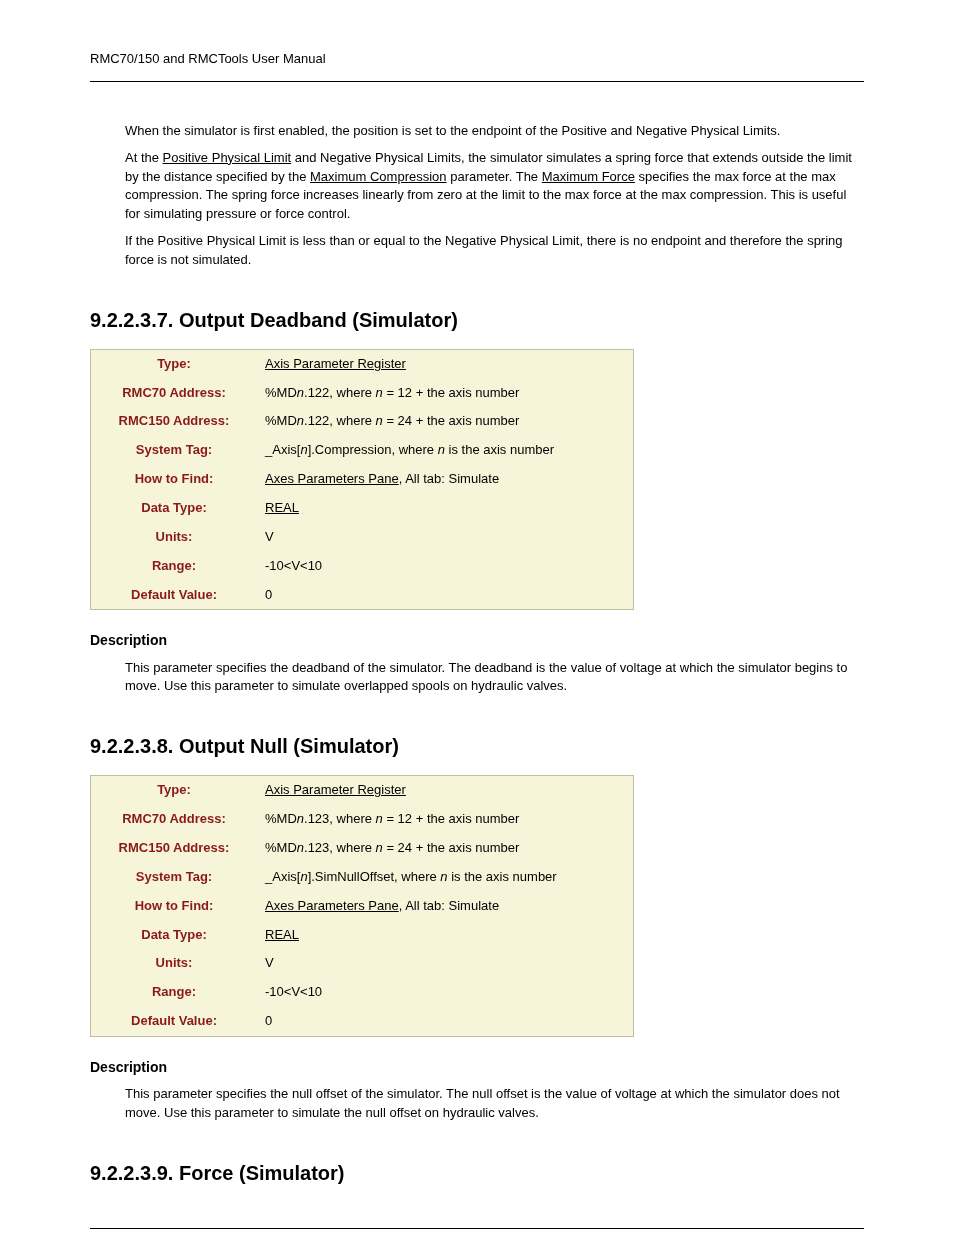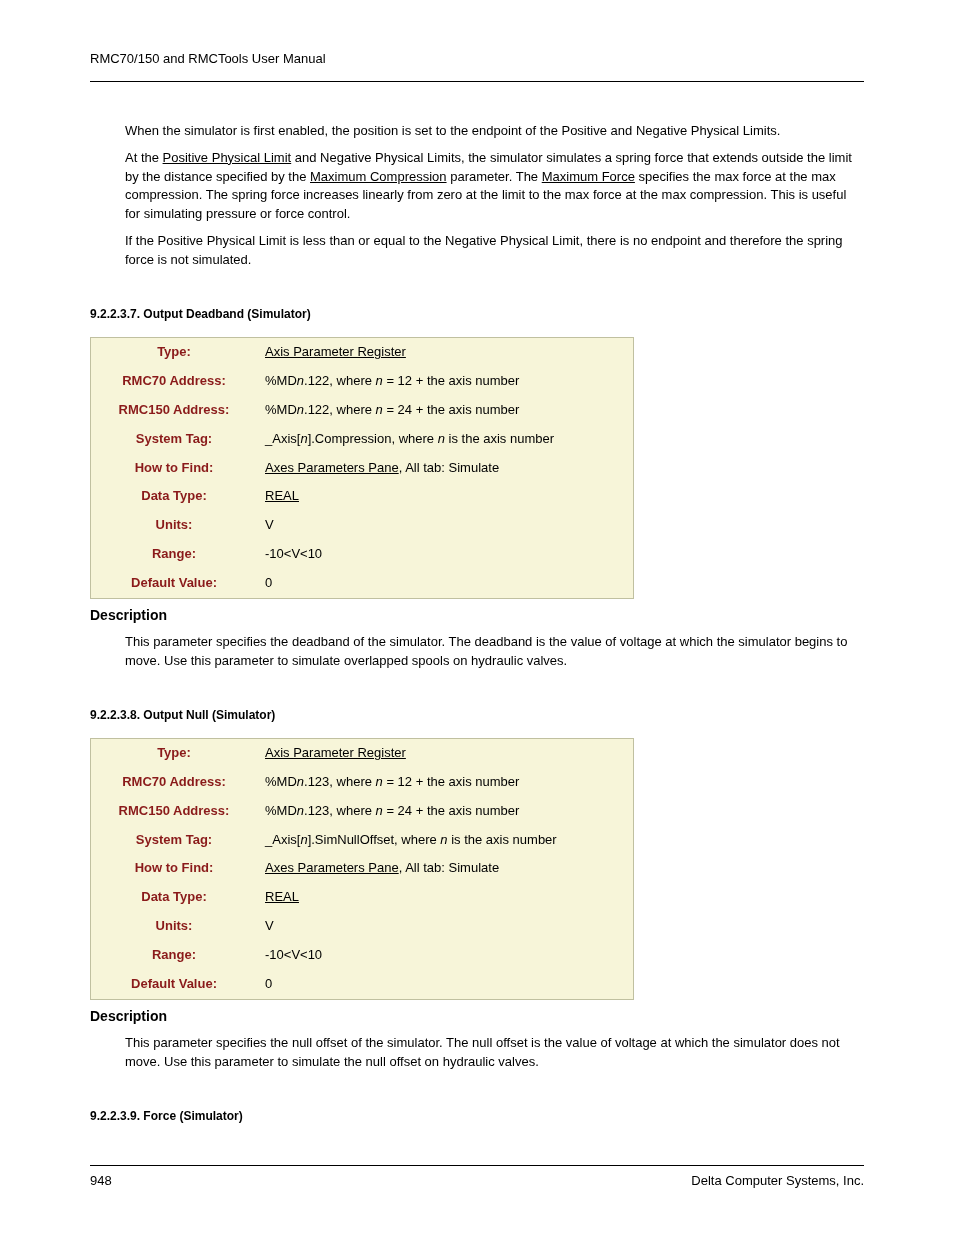--- a/index.html
+++ b/index.html
@@ -21,28 +21,28 @@
   }
   .body-text {
     margin: 0 0 8px 35px;
   }
   .link {
     text-decoration: underline;
     color: #000;
   }
   .section-heading {
     font-weight: bold;
-    font-size: 12px;
+    font-size: 20px;
     margin-top: 36px;
     margin-bottom: 14px;
   }
   .desc-heading {
     font-weight: bold;
     font-size: 14px;
-    margin-top: 6px;
+    margin-top: 20px;
     margin-bottom: 8px;
   }
   table.param {
     border-collapse: collapse;
     background: #f7f5d9;
     border: 1px solid #c0c0a0;
     width: 544px;
     margin-left: 0;
   }
   table.param td {

